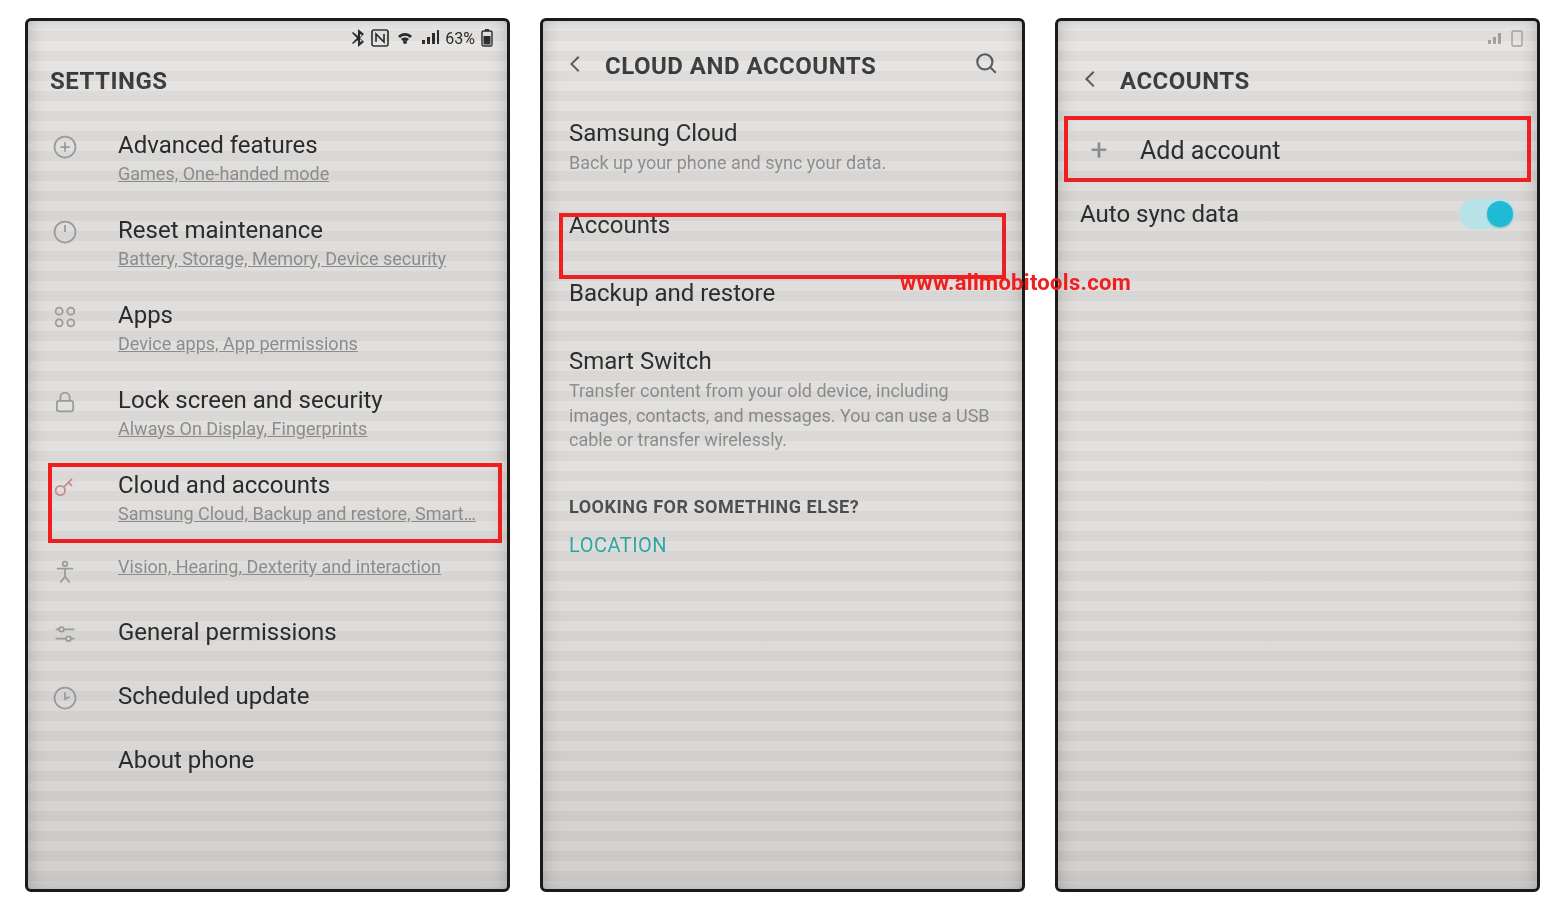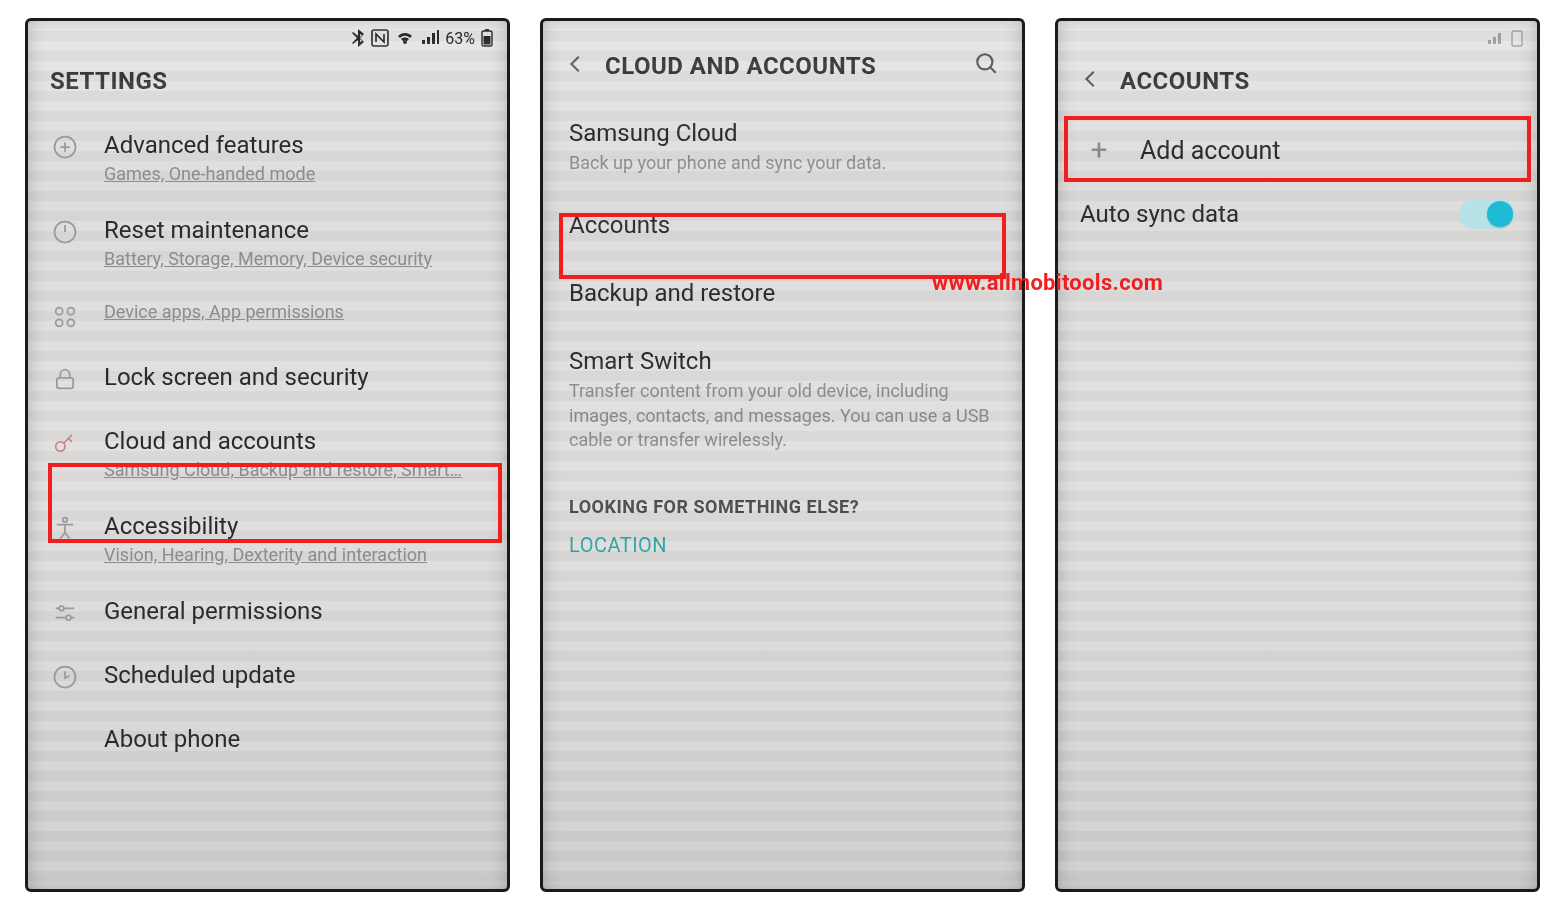--- a/index.html
+++ b/index.html
@@ -69,21 +69,21 @@
     position:relative;
   }
   .row-icon {
     width: 34px;
     min-width:34px;
     display:flex;
     justify-content:center;
     color:#8a8a8a;
     padding-top:2px;
   }
-  .row-body { flex:1; min-width:0; }
+  .row-body { flex:1; min-width:0;margin-left:14px; }
   .row-title {
     font-size: 24px;
     color: #2b2b2b;
     margin-bottom: 4px;
   }
   .row-sub {
     font-size: 18px;
     color: #8c8c8c;
     white-space: nowrap;
     overflow: hidden;
@@ -206,33 +206,35 @@
       <div class="row">
         <div class="row-icon">
             <svg width="28" height="28" viewBox="0 0 24 24" fill="none" stroke="#9a9a9a" stroke-width="1.5">
               <circle cx="7" cy="7" r="3"></circle>
               <circle cx="17" cy="7" r="3"></circle>
               <circle cx="7" cy="17" r="3"></circle>
               <circle cx="17" cy="17" r="3"></circle>
             </svg>
           </div>
         <div class="row-body">
+          <div class="row-title">Apps</div>
           <div class="row-sub">Device apps, App permissions</div>
         </div>
       </div>
 
       <div class="row">
         <div class="row-icon">
             <svg width="28" height="28" viewBox="0 0 24 24" fill="none" stroke="#9a9a9a" stroke-width="1.5">
               <rect x="5" y="11" width="14" height="9" rx="2"></rect>
               <path d="M8 11V8a4 4 0 018 0v3"></path>
             </svg>
           </div>
         <div class="row-body">
           <div class="row-title">Lock screen and security</div>
+          <div class="row-sub">Always On Display, Fingerprints</div>
         </div>
       </div>
 
       <div class="row">
         <div class="row-icon">
             <svg width="28" height="28" viewBox="0 0 24 24" fill="none" stroke="#c88" stroke-width="1.5">
               <circle cx="8" cy="15" r="4"></circle>
               <path d="M11 12l7-7m-3 3l3 3"></path>
             </svg>
           </div>
@@ -243,21 +245,20 @@
       </div>
 
       <div class="row">
         <div class="row-icon">
             <svg width="28" height="28" viewBox="0 0 24 24" fill="none" stroke="#9a9a9a" stroke-width="1.5">
               <circle cx="12" cy="5" r="2"></circle>
               <path d="M5 9h14M12 9v7m-4 5l4-5 4 5"></path>
             </svg>
           </div>
         <div class="row-body">
-          <div class="row-title">Accessibility</div>
           <div class="row-sub">Vision, Hearing, Dexterity and interaction</div>
         </div>
       </div>
 
       <div class="row">
         <div class="row-icon">
             <svg width="28" height="28" viewBox="0 0 24 24" fill="none" stroke="#9a9a9a" stroke-width="1.5">
               <path d="M4 8h16M4 16h16"></path>
               <circle cx="9" cy="8" r="2" fill="#e2e0de"></circle>
               <circle cx="15" cy="16" r="2" fill="#e2e0de"></circle>
@@ -363,13 +364,13 @@
       <div class="toggle">
           <div class="knob"></div>
         </div>
     </div>
 
     <div class="hl" style="left:6px; right:6px; top:95px; height:66px;"></div>
   </div>
 
 </div>
 
-<div class="watermark" style="left:900px; top:270px;margin-left:32px;">www.allmobitools.com</div>
+<div class="watermark" style="left:900px; top:270px;">www.allmobitools.com</div>
 
 </body></html>

